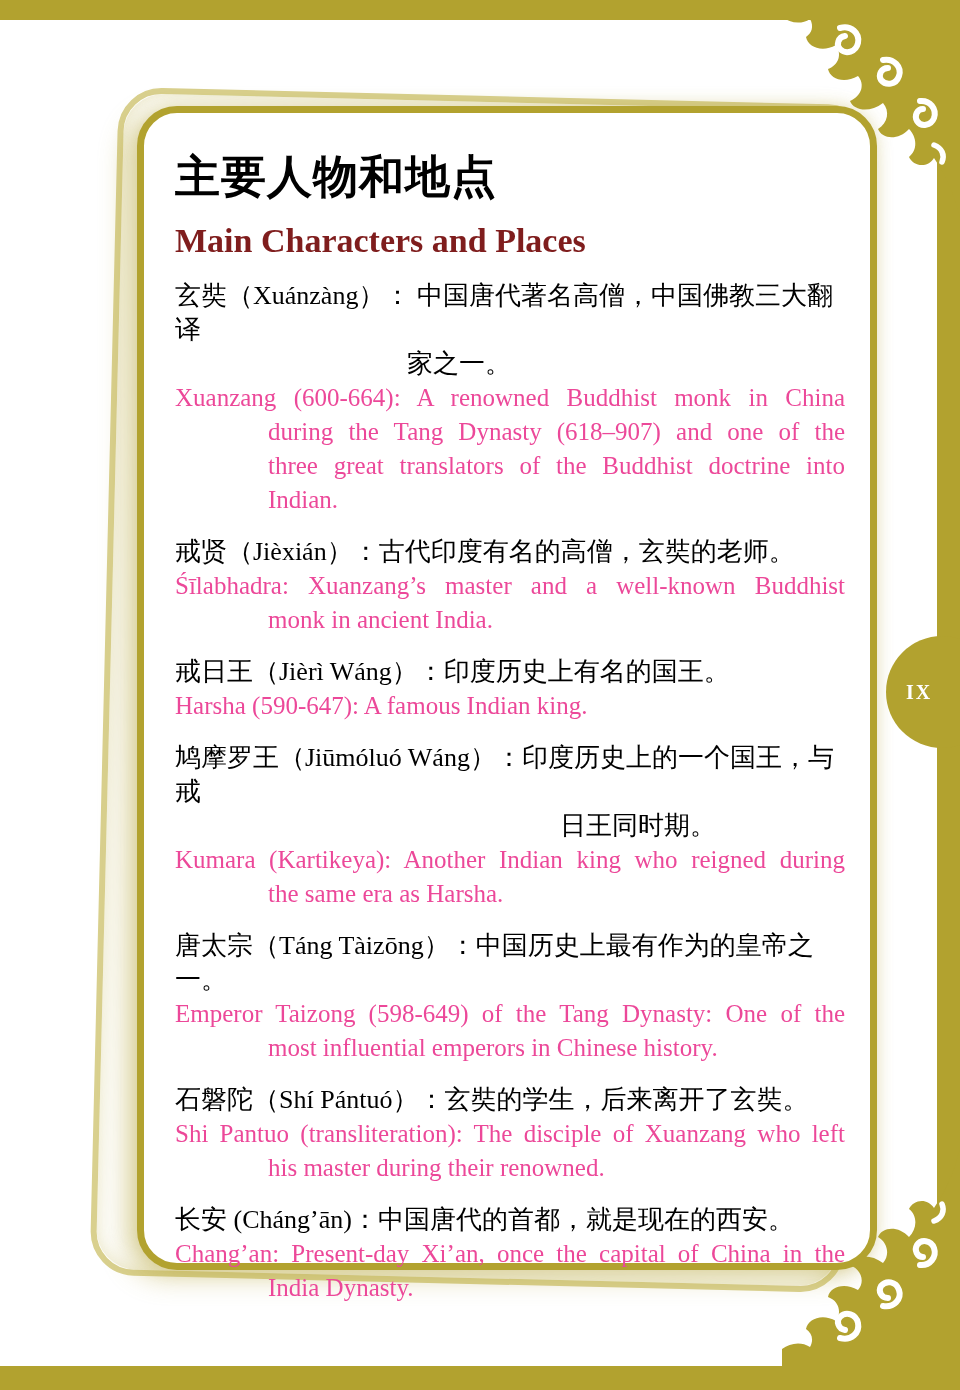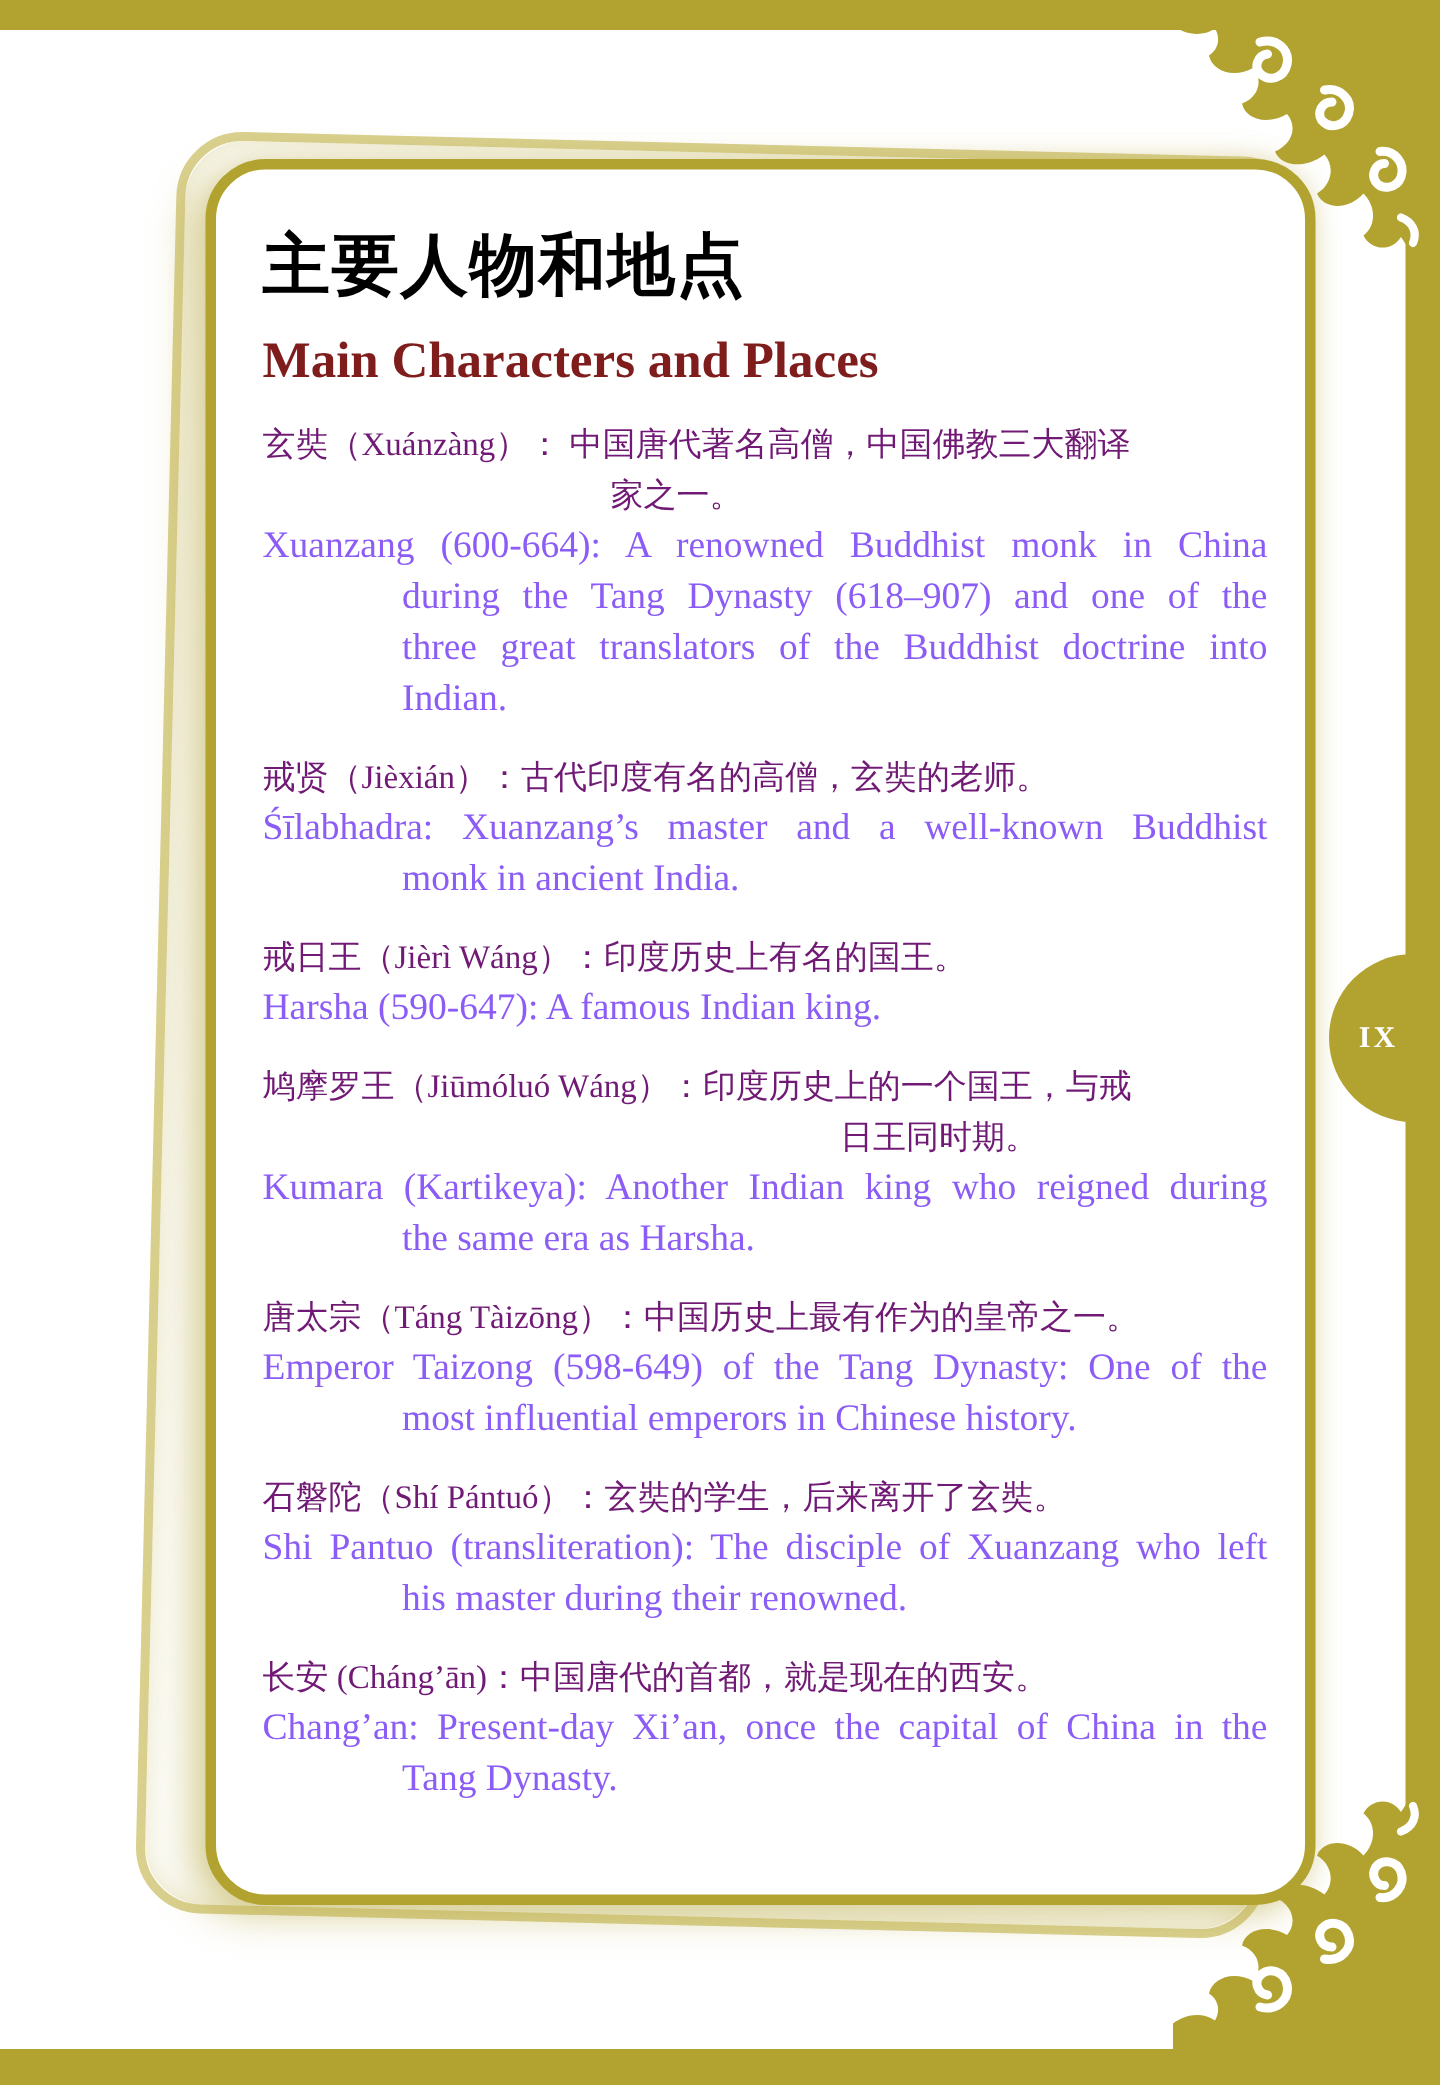--- a/index.html
+++ b/index.html
@@ -51,22 +51,22 @@
   }
   .title-en{
     font-family:Liberation Serif, serif;
     font-weight:bold;font-size:34px;line-height:44px;color:#7f1d1d;
     margin-bottom:16px;
     margin-top:14px;
   }
 
   
   .entry{margin-bottom:18px;}
-  .line{font-size:25px;line-height:34px;color:#8b5cf6;white-space:normal;}
-  .line.zh{font-size:22px;color:#701a75;}
+  .line{font-size:25px;line-height:34px;color:#ec4899;white-space:normal;}
+  .line.zh{font-size:26px;color:#000000;}
   .line.ind{padding-left:93px;}          
   .line.zh-ind-a{padding-left:232px;}    
   .line.zh-ind-b{padding-left:385px;}    
   .line.jl{text-align:justify;text-align-last:justify;}
 
   
   .page-tab{
     position:absolute;left:886px;top:636px;width:112px;height:112px;
     background:#b2a22f;border-radius:50%;z-index:4;
     display:flex;align-items:center;justify-content:center;
@@ -174,15 +174,15 @@
 
   <div class="entry">
     <div class="line zh">石磐陀（Shí Pántuó）：玄奘的学生，后来离开了玄奘。</div>
     <div class="line en jl">Shi Pantuo (transliteration): The disciple of Xuanzang who left</div>
     <div class="line en ind">his master during their renowned.</div>
   </div>
 
   <div class="entry">
     <div class="line zh">长安 (Cháng’ān)：中国唐代的首都，就是现在的西安。</div>
     <div class="line en jl">Chang’an: Present-day Xi’an, once the capital of China in the</div>
-    <div class="line en ind">Tang Dynasty.</div>
+    <div class="line en ind">India Dynasty.</div>
   </div>
 </div>
 
 </body></html>

